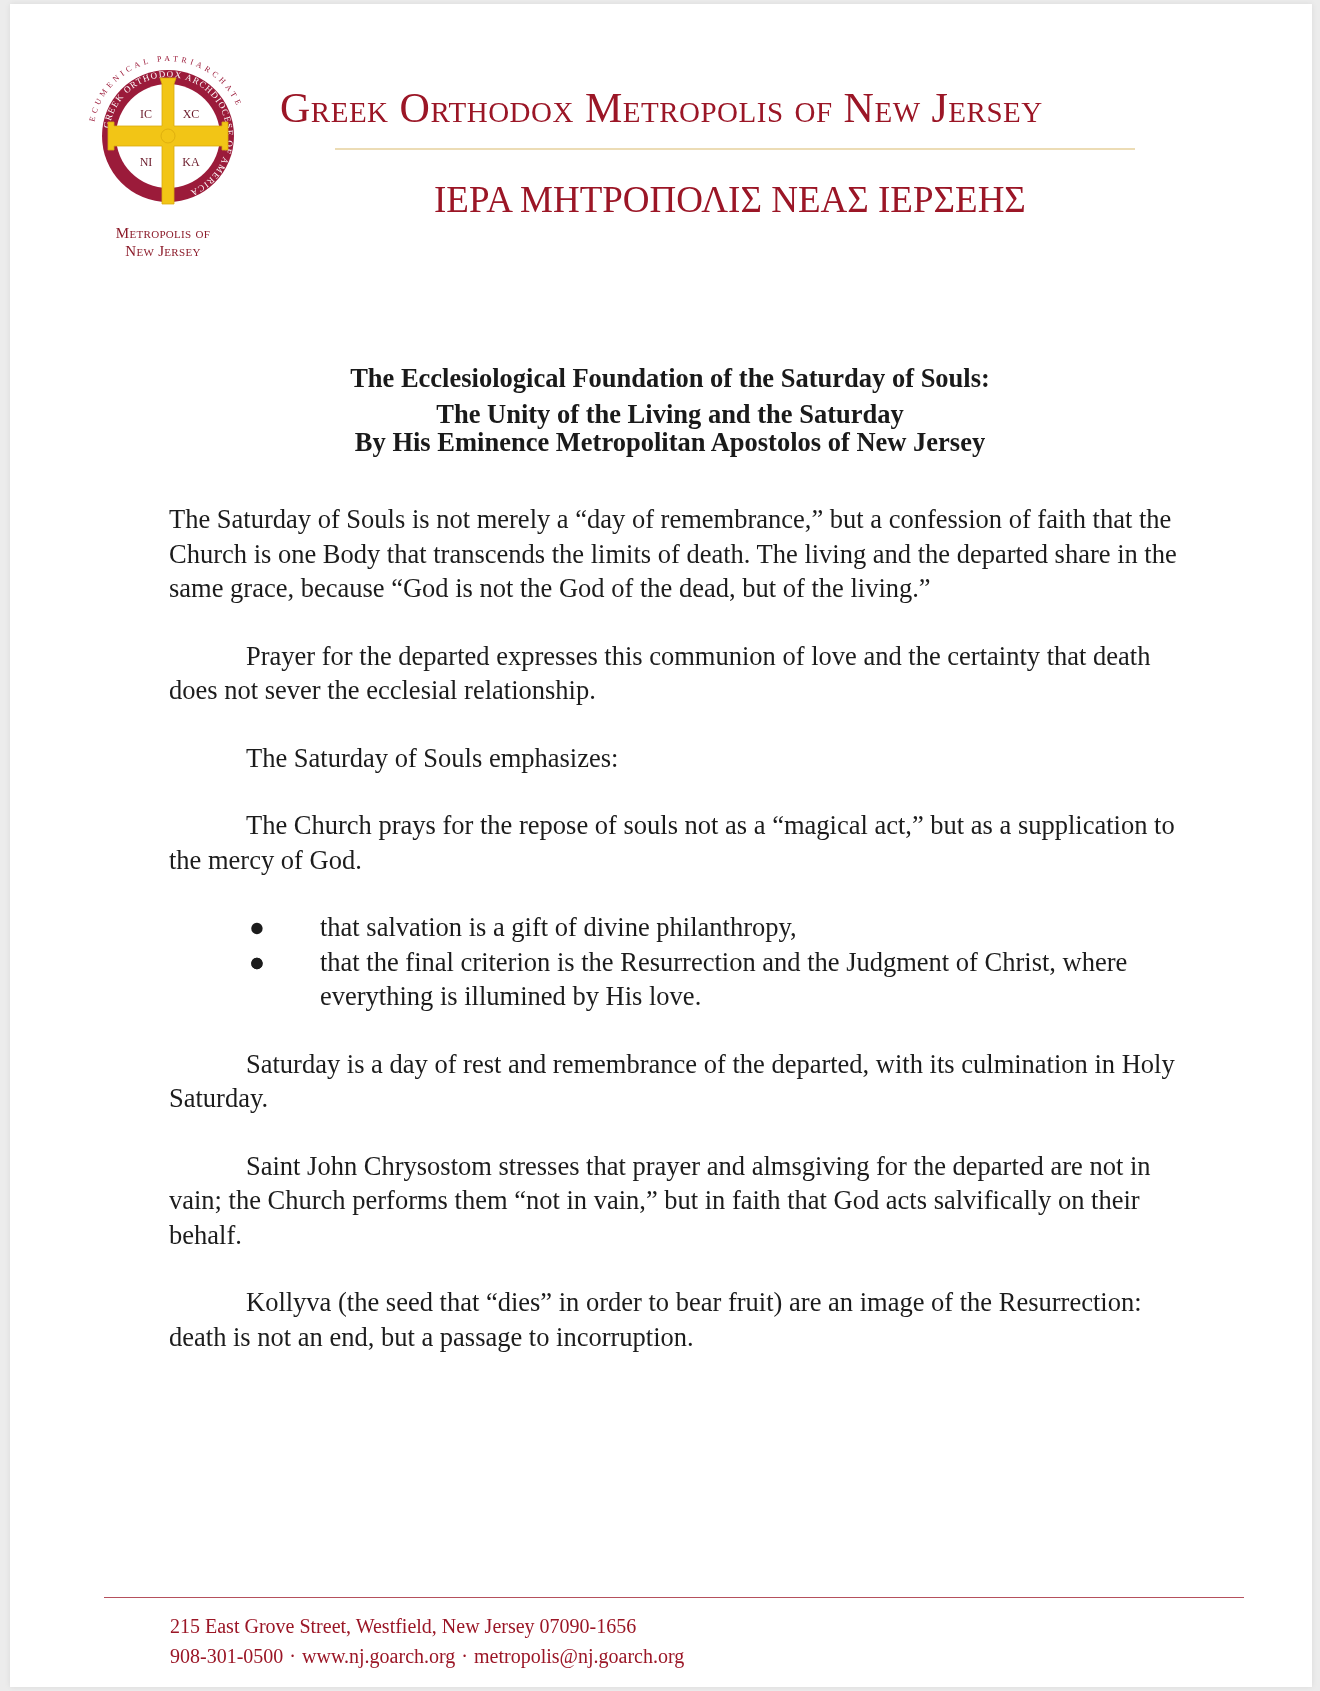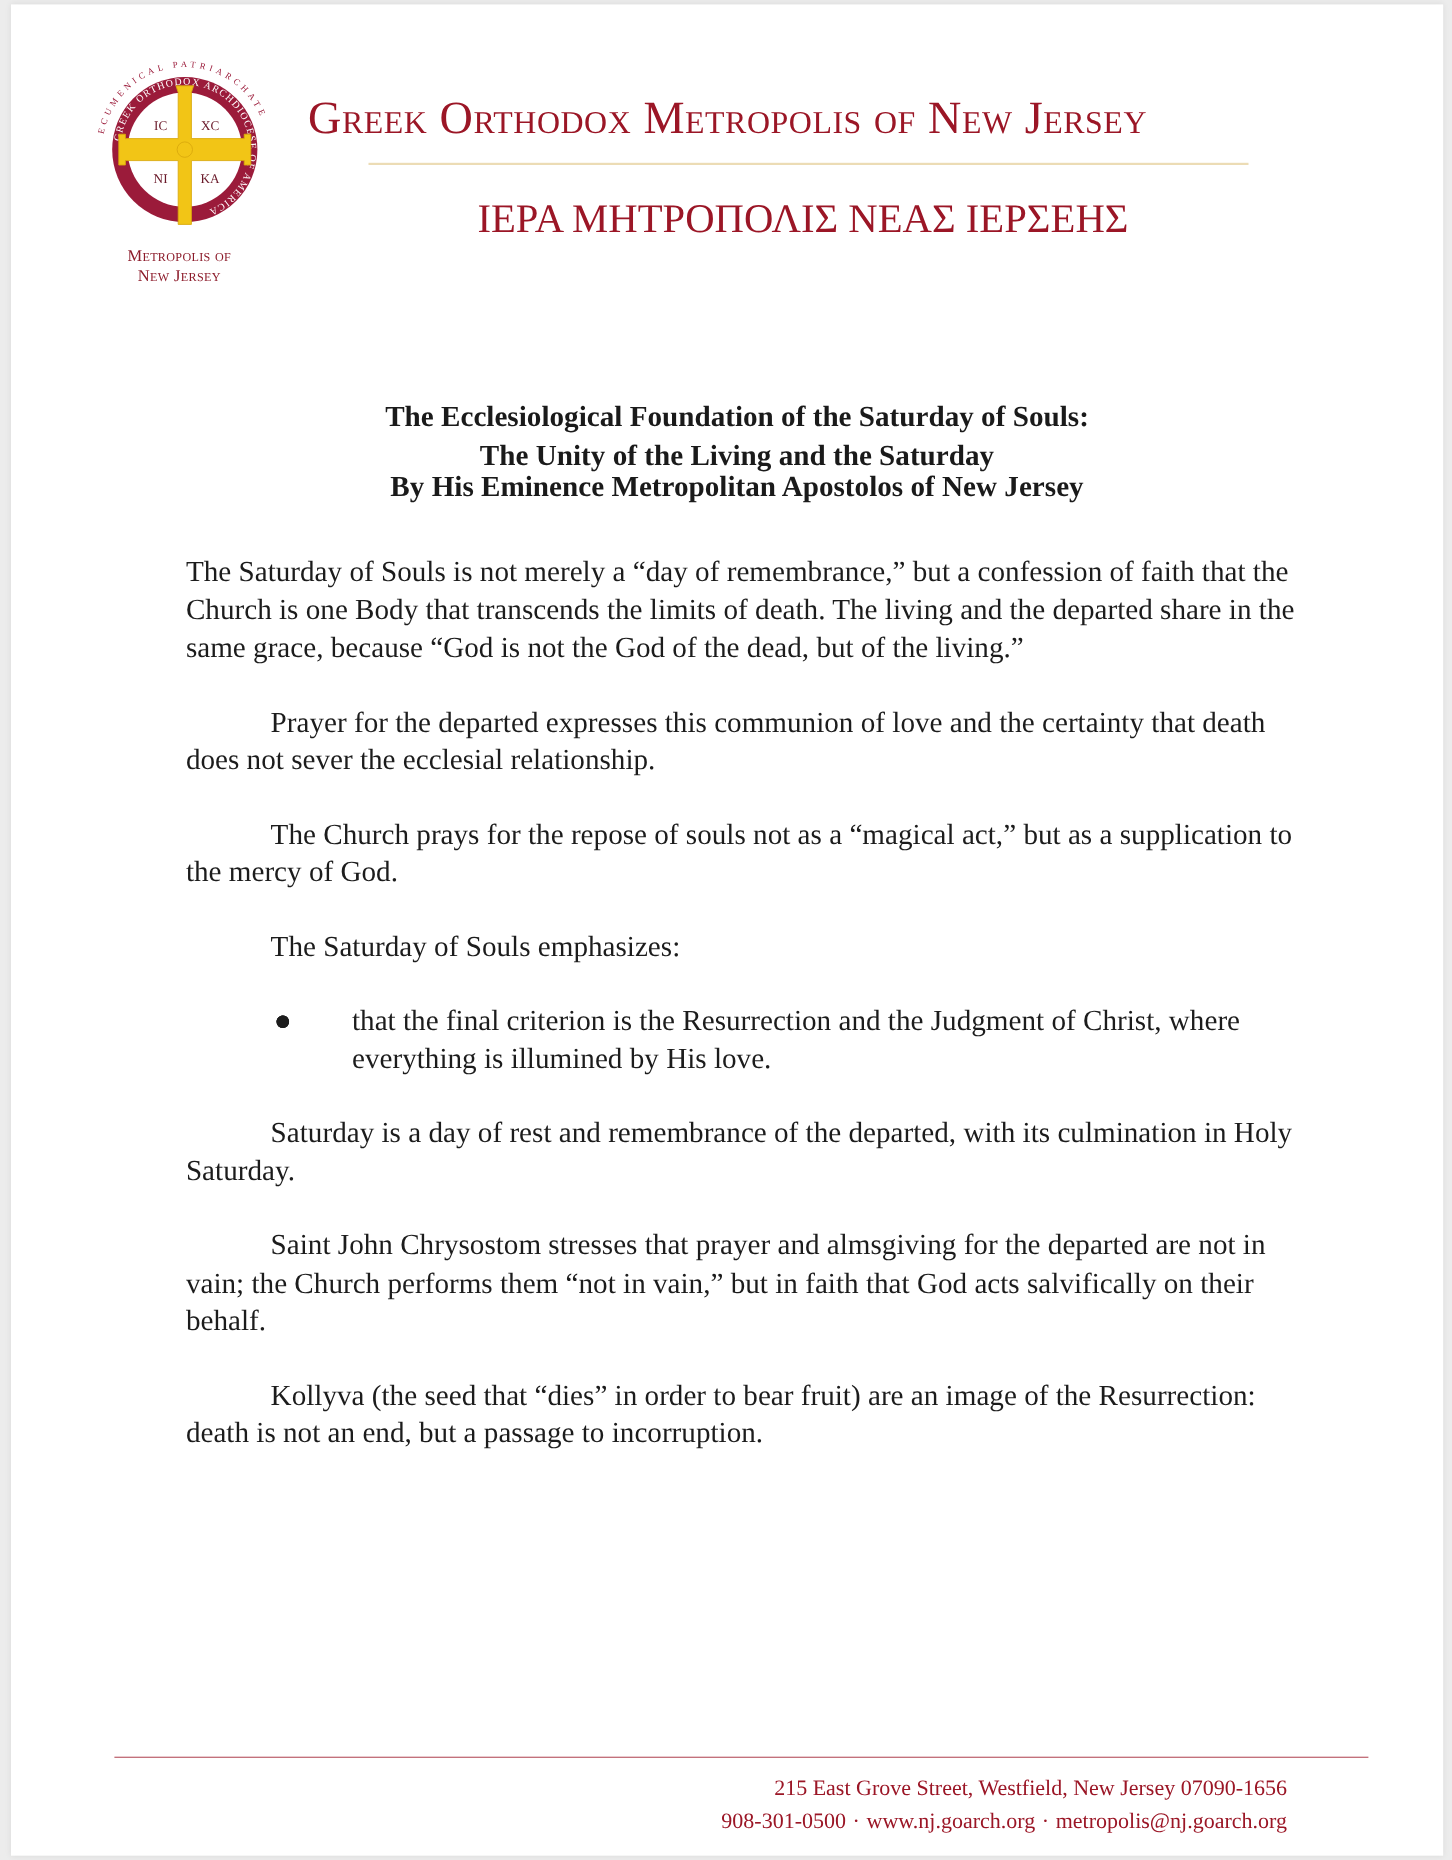--- a/index.html
+++ b/index.html
@@ -50,21 +50,21 @@
     .body ul { list-style: none; margin: -33px 0 33px 0; padding: 0; }
     .body ul li { position: relative; padding-left: 151px; }
     .body ul li .bullet {
       position: absolute; left: 80px; top: 0;
     }
     .footer-rule {
       position: absolute; left: 94px; top: 1593px; width: 1140px; height: 1px;
       background: #b5505c;
     }
     .footer {
-      position: absolute; left: 160px; top: 1607px; width: 1000px; text-align: right;
+      position: absolute; left: 160px; top: 1607px; width: 1000px; text-align: left;
       color: #9b1626; font-size: 20px; line-height: 30px;
     }
     .sep { padding: 0 6px; }
   </style>
 </head>
 <body>
 
 <div class="page">
 
   <svg class="logo" viewBox="0 0 160 160">
@@ -102,25 +102,26 @@
   <div class="title">
     <div>The Ecclesiological Foundation of the Saturday of Souls:</div>
     <div>The Unity of the Living and the Saturday</div>
   </div>
 
   <div class="byline">By His Eminence Metropolitan Apostolos of New Jersey</div>
 
   <div class="body">
     <p>The Saturday of Souls is not merely a “day of remembrance,” but a confession of faith that the Church is one Body that transcends the limits of death. The living and the departed share in the same grace, because “God is not the God of the dead, but of the living.”</p>
     <p class="indent">Prayer for the departed expresses this communion of love and the certainty that death does not sever the ecclesial relationship.</p>
+    <p class="indent">The Saturday of Souls emphasizes:</p>
     <p class="indent">The Church prays for the repose of souls not as a “magical act,” but as a supplication to the mercy of God.</p>
-    <p class="indent">The Saturday of Souls emphasizes:</p>
     <ul style="margin-top:0;">
       <li>
         <span class="bullet">●</span>
+        <span>that salvation is a gift of divine philanthropy,</span>
       </li>
       <li>
         <span class="bullet">●</span>
       </li>
       <li>
         <span class="bullet">●</span>
         <span>that the final criterion is the Resurrection and the Judgment of Christ, where everything is illumined by His love.</span>
       </li>
     </ul>
     <p class="indent">Saturday is a day of rest and remembrance of the departed, with its culmination in Holy Saturday.</p>

